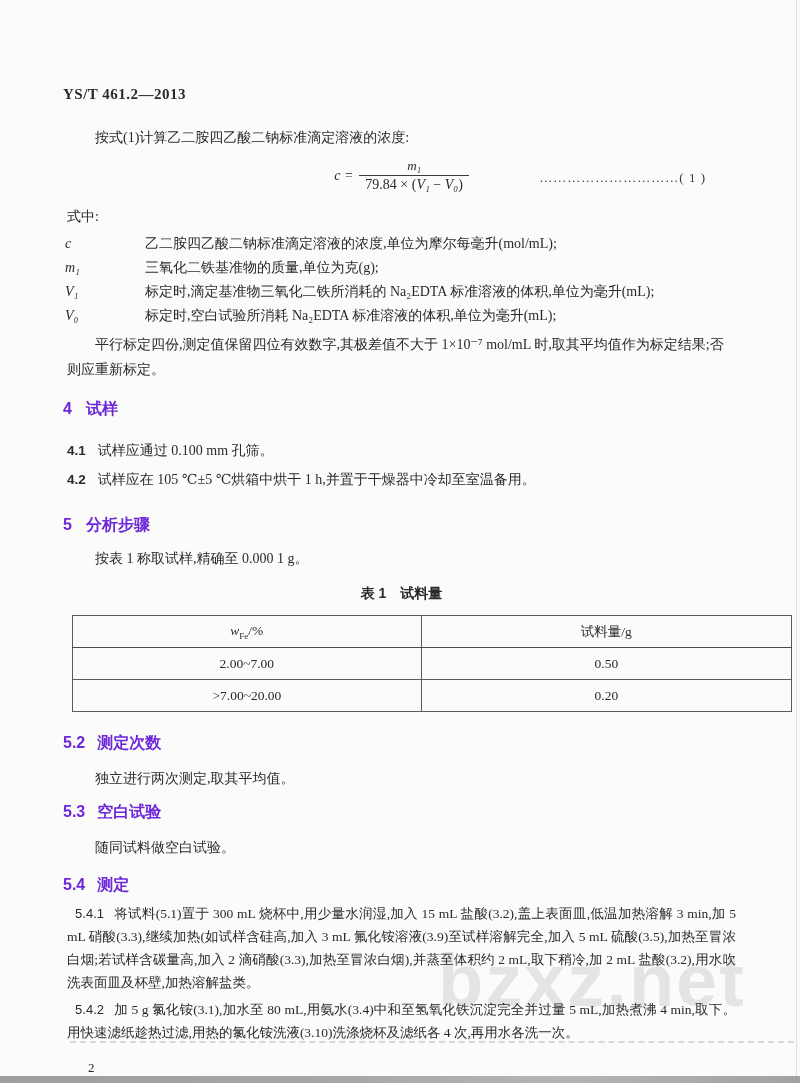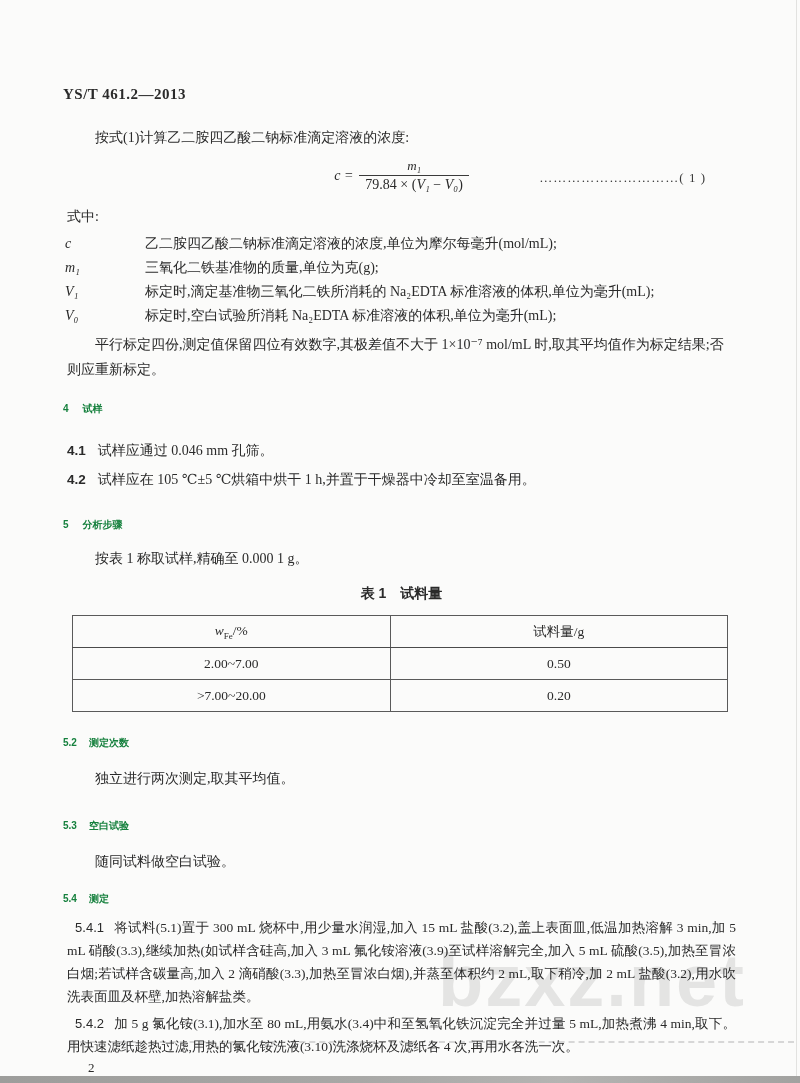--- a/index.html
+++ b/index.html
@@ -25,30 +25,30 @@
   .frac .den i{font-style:italic;}
   .eq-group{position:absolute;right:34px;top:14px;font-size:13px;color:#3a3a3a;letter-spacing:1px;white-space:nowrap;}
   
   .where{margin-top:6px;font-size:14px;}
   .def-row{display:flex;line-height:24px;font-size:14px;}
   .def-sym{width:80px;flex:0 0 80px;font-style:italic;padding-left:2px;}
   .def-row.upright .def-sym{font-style:normal;}
   .def-text{flex:1;}
   
   .h-clause{font-family:"Liberation Sans","DejaVu Sans",sans-serif;font-weight:bold;
-    font-size:10px;line-height:18px;color:#15803d;}
+    font-size:16px;line-height:18px;color:#6d28d9;}
   .h-clause .num{margin-right:14px;}
   .h-sub .num{margin-right:12px;}
   
   .num-item{font-size:14px;line-height:25px;}
   .num-item .num{font-family:"Liberation Sans","DejaVu Sans",sans-serif;font-weight:bold;margin-right:12px;font-size:13.5px;}
   
   .tbl-caption{margin-top:14px;text-align:center;font-family:"Liberation Sans","DejaVu Sans",sans-serif;
     font-weight:bold;font-size:14px;}
-  table.sample{margin-top:12px;width:656px;border-collapse:collapse;border:1.5px solid #4a4a4a;
+  table.sample{margin-top:12px;width:720px;border-collapse:collapse;border:1.5px solid #4a4a4a;
     font-size:13.5px;}
   table.sample th,table.sample td{border:1px solid #5a5a5a;text-align:center;height:29px;font-weight:normal;}
   table.sample th{border-bottom:1.2px solid #4a4a4a;}
   table.sample col.c1{width:48.5%;}
   .procedure{font-size:13.5px;line-height:23px;text-align:justify;}
   .procedure .num{font-family:"Liberation Sans","DejaVu Sans",sans-serif;font-weight:normal;margin-right:10px;font-size:13px;}
   .p-indent{text-indent:.6em;}
   sub{font-size:9px;}
   i{font-style:italic;}
   
@@ -103,21 +103,21 @@
       </div>
     </div>
 
     <p class="body-text indent2" style="margin-top:4px">平行标定四份,测定值保留四位有效数字,其极差值不大于 1×10⁻⁷ mol/mL 时,取其平均值作为标定结果;否则应重新标定。</p>
 
     <div class="h-clause" style="margin-top:18px">
       <span class="num">4</span><span>试样</span>
     </div>
 
     <p class="num-item" style="margin-top:20px">
-      <span class="num">4.1</span><span>试样应通过 0.046 mm 孔筛。</span>
+      <span class="num">4.1</span><span>试样应通过 0.100 mm 孔筛。</span>
     </p>
     <p class="num-item">
       <span class="num">4.2</span><span>试样应在 105 ℃±5 ℃烘箱中烘干 1 h,并置于干燥器中冷却至室温备用。</span>
     </p>
 
     <div class="h-clause" style="margin-top:24px">
       <span class="num">5</span><span>分析步骤</span>
     </div>
 
     <p class="body-text indent2" style="margin-top:12px">按表 1 称取试样,精确至 0.000 1 g。</p>
@@ -145,21 +145,21 @@
           <td>0.20</td>
         </tr>
       </tbody>
     </table>
 
     <div class="h-clause h-sub" style="margin-top:22px">
       <span class="num">5.2</span><span>测定次数</span>
     </div>
     <p class="body-text indent2" style="margin-top:14px">独立进行两次测定,取其平均值。</p>
 
-    <div class="h-clause h-sub" style="margin-top:26px">
+    <div class="h-clause h-sub" style="margin-top:12px">
       <span class="num">5.3</span><span>空白试验</span>
     </div>
     <p class="body-text indent2" style="margin-top:14px">随同试料做空白试验。</p>
 
     <div class="h-clause h-sub" style="margin-top:16px">
       <span class="num">5.4</span><span>测定</span>
     </div>
 
     <p class="procedure p-indent" style="margin-top:8px">
       <span class="num">5.4.1</span><span>将试料(5.1)置于 300 mL 烧杯中,用少量水润湿,加入 15 mL 盐酸(3.2),盖上表面皿,低温加热溶解 3 min,加 5 mL 硝酸(3.3),继续加热(如试样含硅高,加入 3 mL 氟化铵溶液(3.9)至试样溶解完全,加入 5 mL 硫酸(3.5),加热至冒浓白烟;若试样含碳量高,加入 2 滴硝酸(3.3),加热至冒浓白烟),并蒸至体积约 2 mL,取下稍冷,加 2 mL 盐酸(3.2),用水吹洗表面皿及杯壁,加热溶解盐类。</span>

